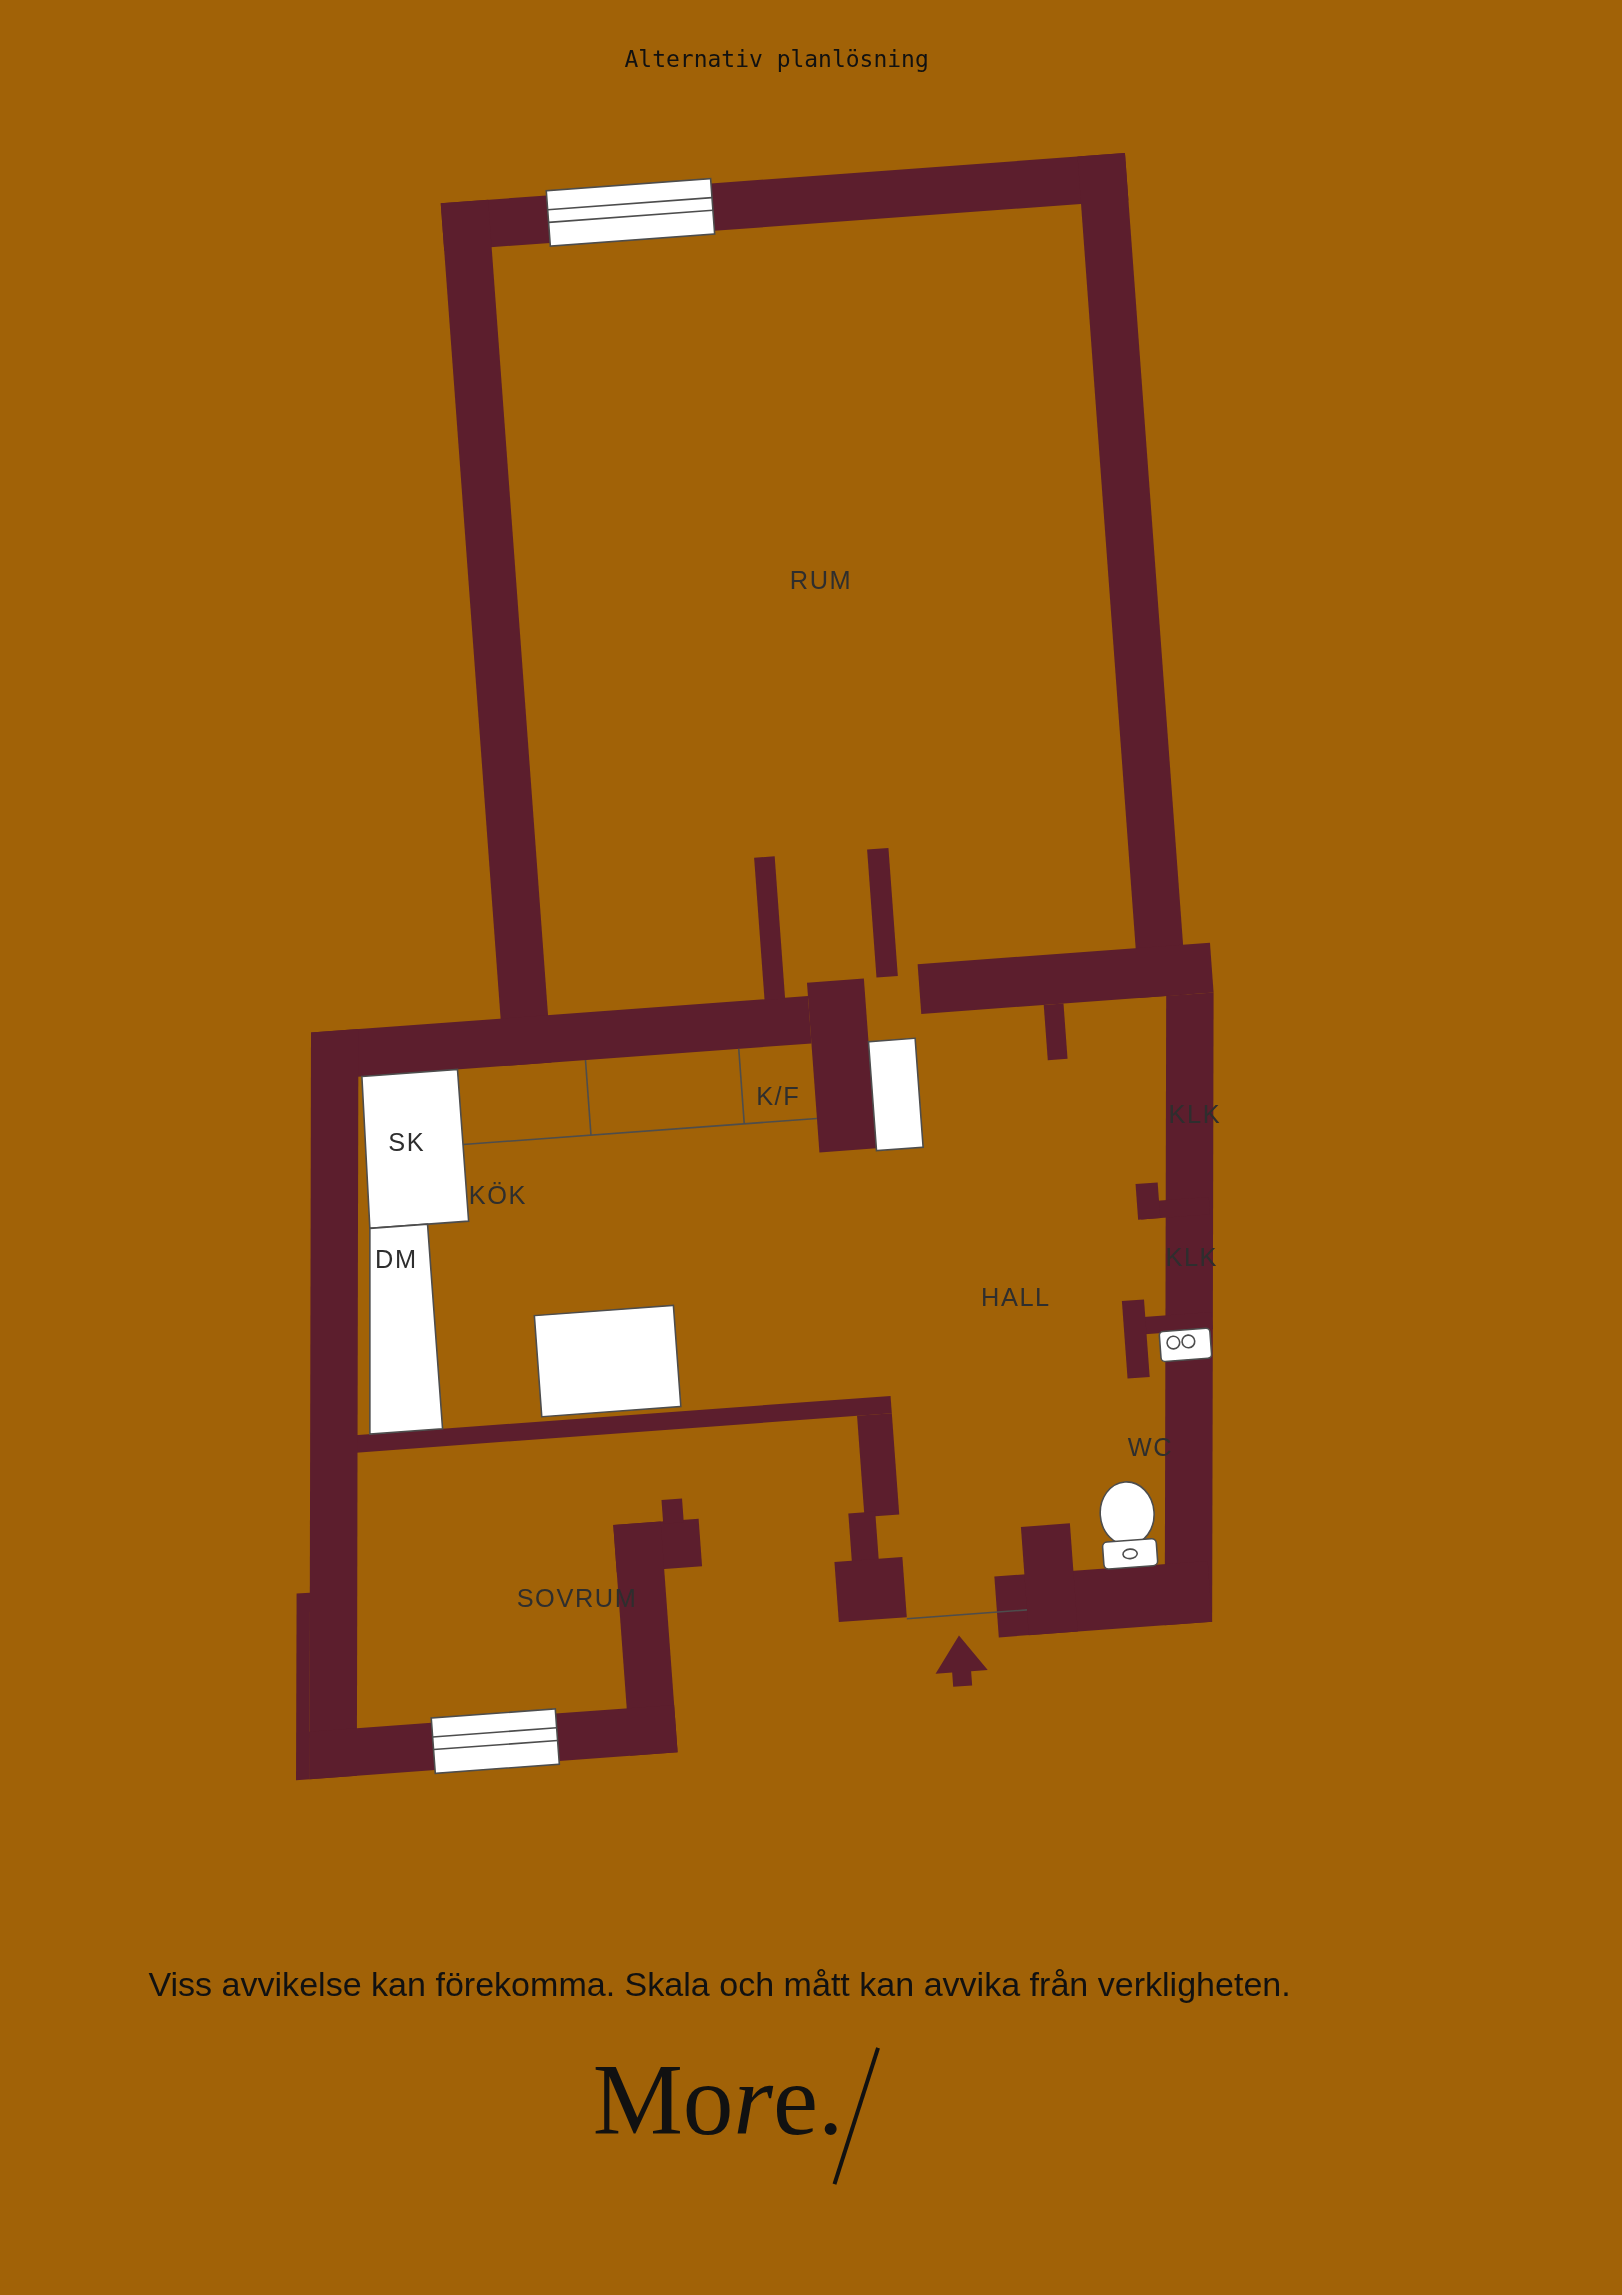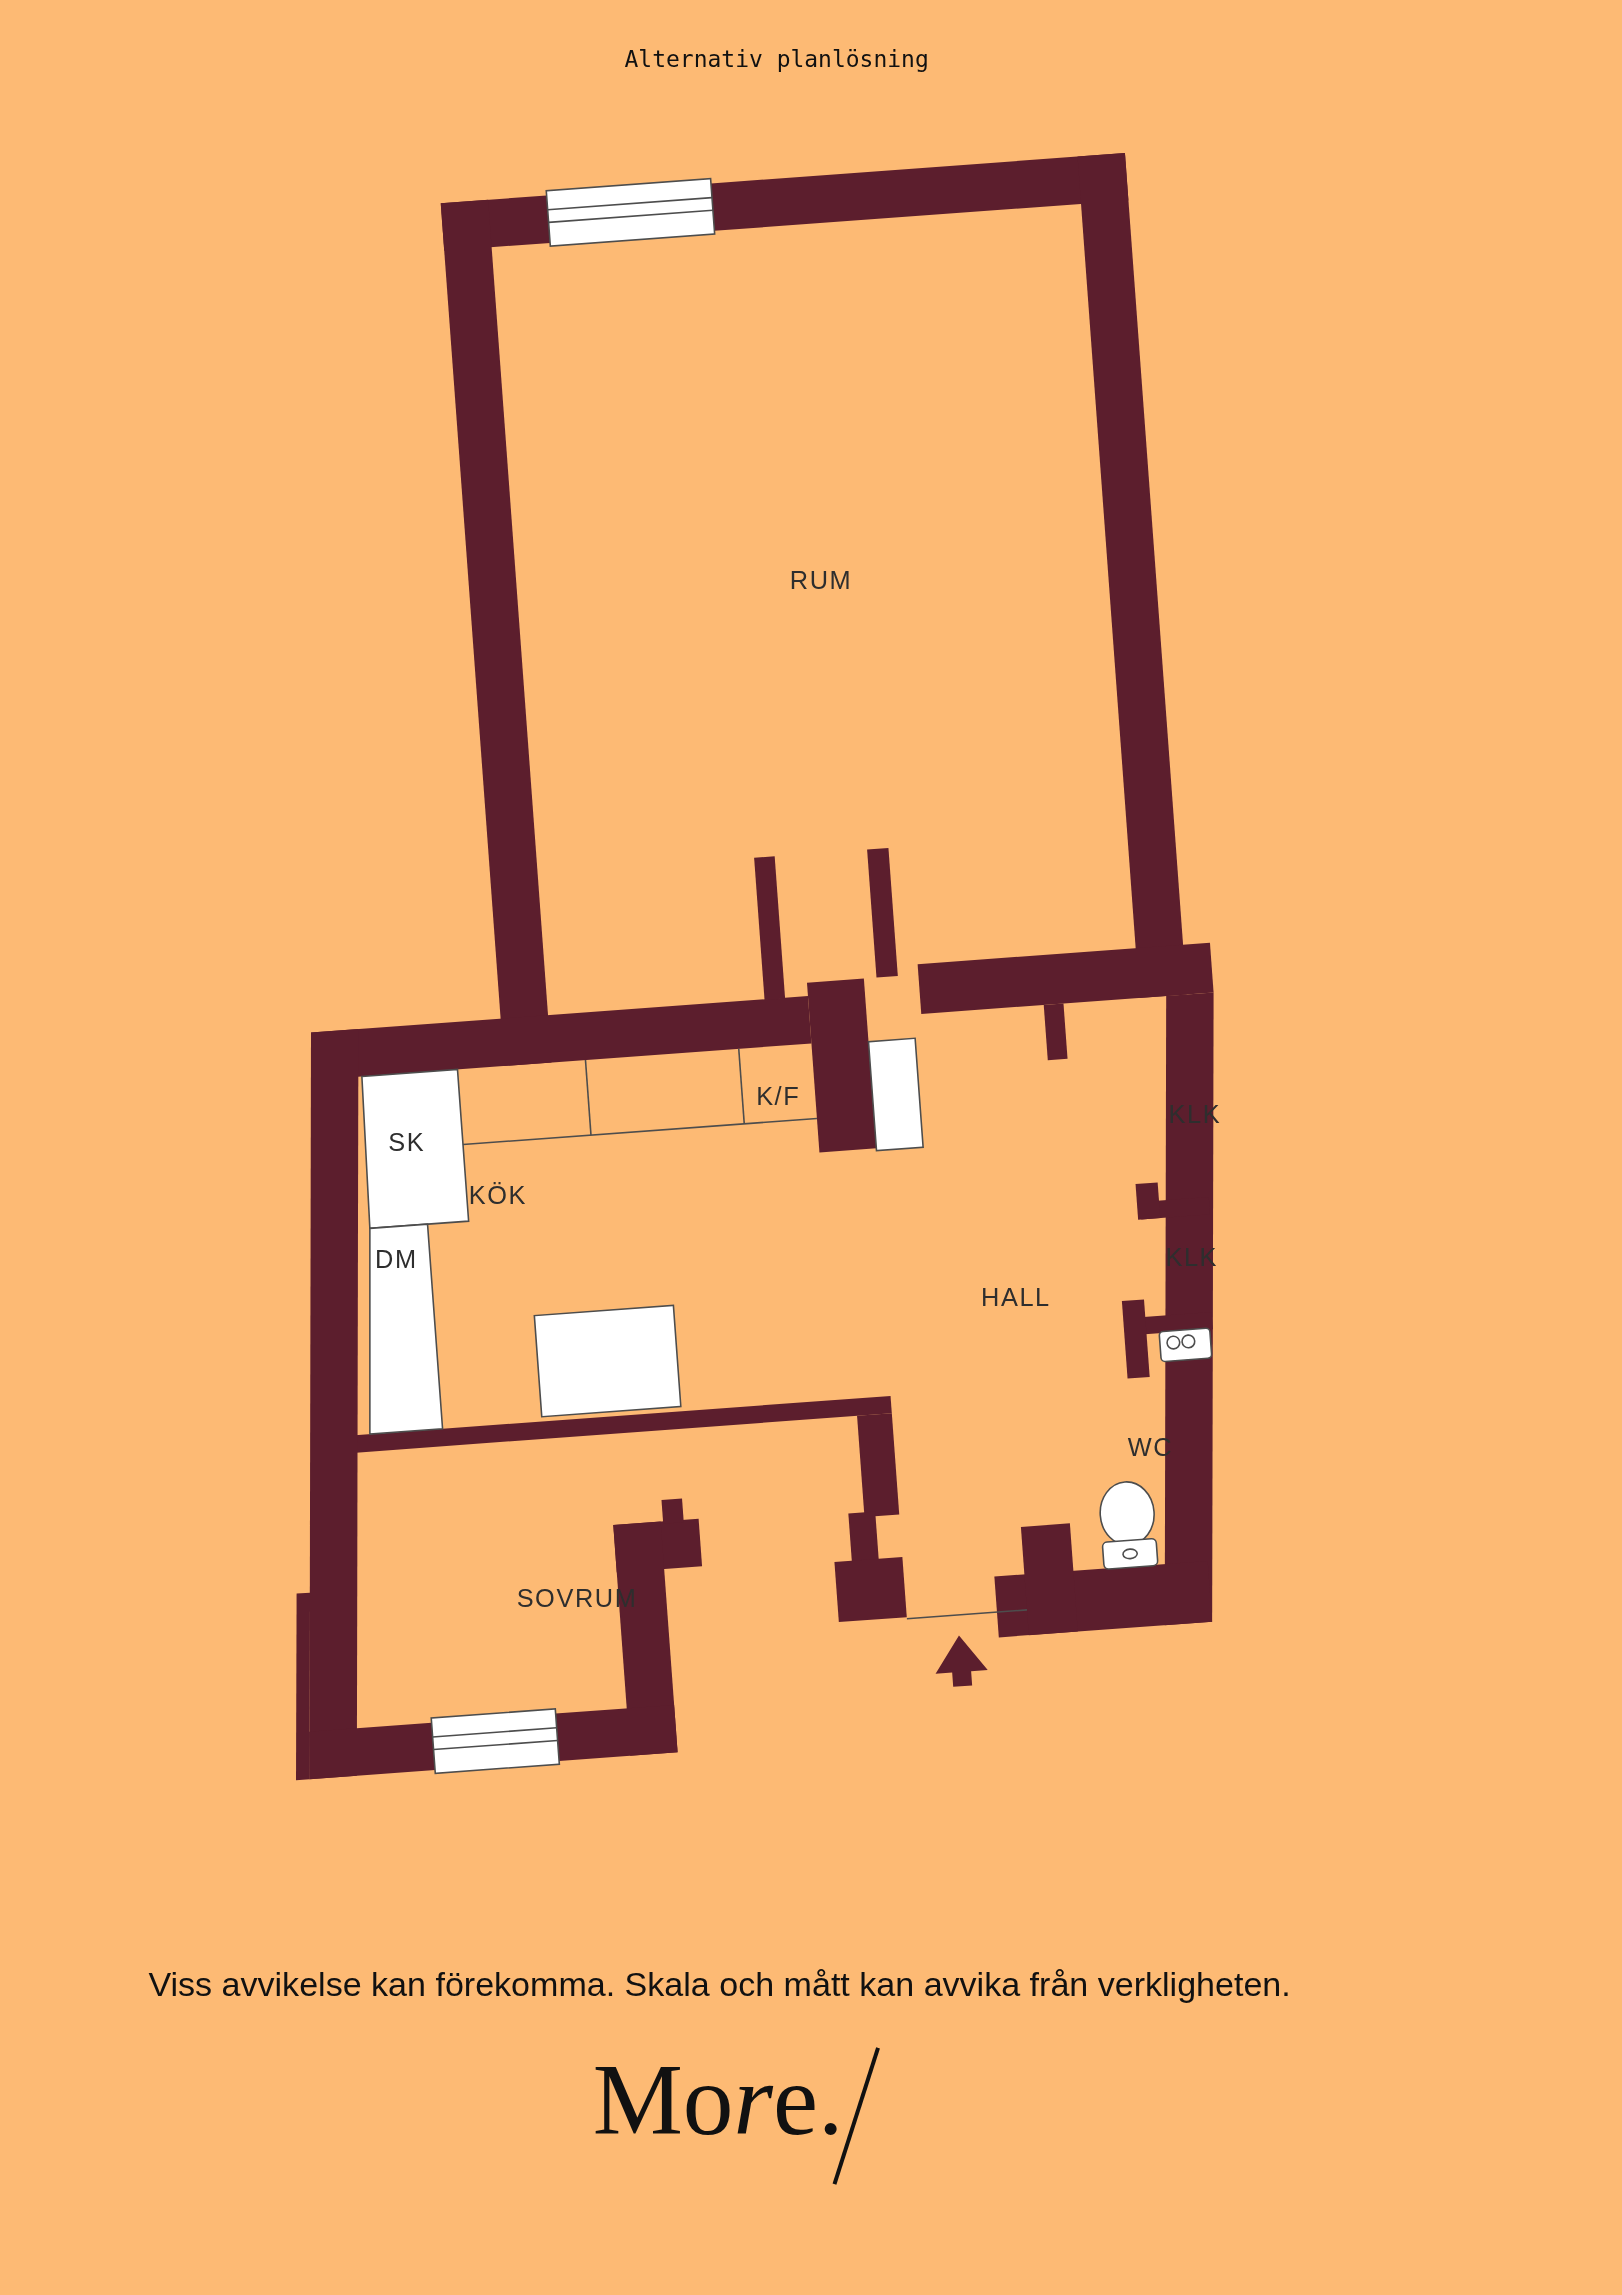--- a/index.html
+++ b/index.html
@@ -1,16 +1,16 @@
 <!DOCTYPE html>
 <html style="font-size:12.7px"><head>
 <meta charset="utf-8">
 <style>
   html,body{margin:0;padding:0;background:#ffffff;}
-  .page{position:relative;width:1623px;height:2295px;background:#fdba74;overflow:hidden;
+  .page{position:relative;width:1623px;height:2295px;background:#a16207;overflow:hidden;
         font-family:"Liberation Sans",sans-serif;text-align:center;}
   svg{position:absolute;left:0;top:0;}
   .title-text{font-family:"DejaVu Sans Mono",monospace;font-size:29px;fill:#111111;}
   .room-label{font-family:"Liberation Sans",sans-serif;font-size:32px;letter-spacing:2px;fill:#2e2e2e;}
   .disclaimer-text{font-family:"Liberation Sans",sans-serif;font-size:43px;fill:#111111;}
   .logo-text{font-family:"Liberation Serif",serif;font-size:128px;fill:#111111;}
 </style>
 </head>
 <body>
 

